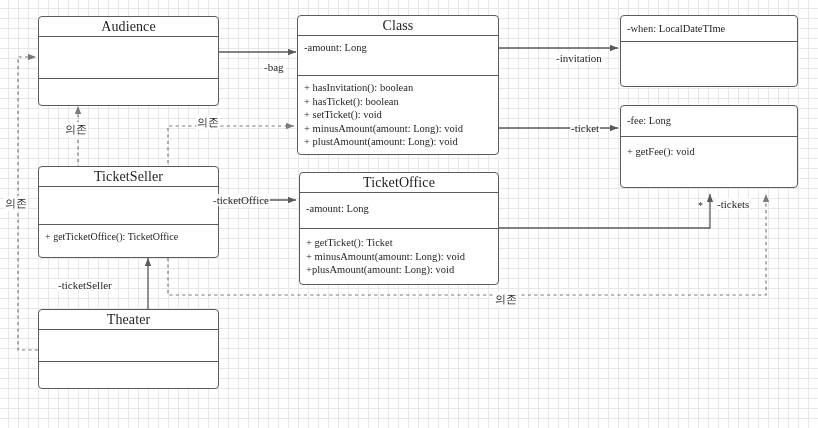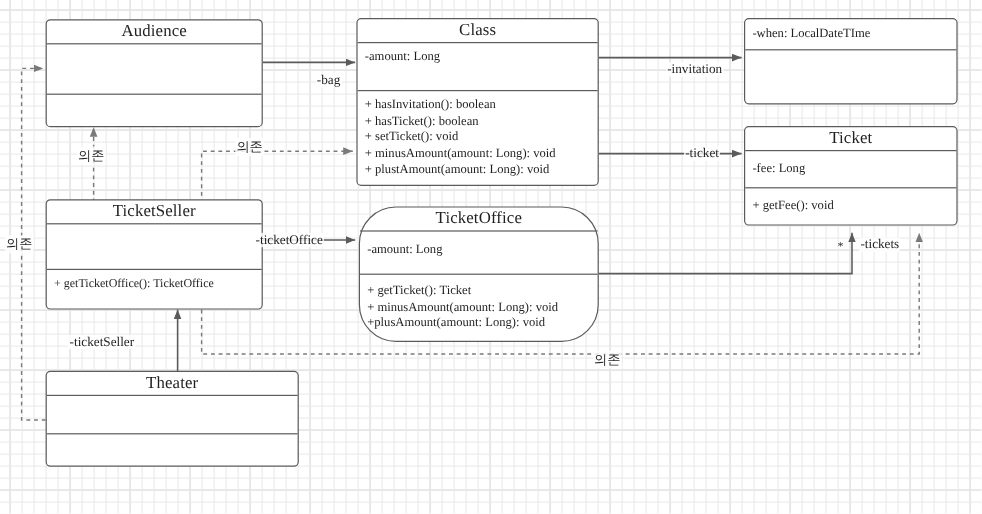--- a/index.html
+++ b/index.html
@@ -149,50 +149,49 @@
   </div>
 
   <div class="uml-class" style="left:620px; top:15px; width:178px; height:72px;">
     <div class="uml-attrs" style="height:26px;">
       <div class="uml-line" style="line-height:16px;">-when: LocalDateTIme</div>
     </div>
     <div class="uml-ops"></div>
   </div>
 
   <div class="uml-class" style="left:620px; top:105px; width:178px; height:83px;">
-    <div class="uml-title">Ticket</div>
     <div class="uml-attrs" style="height:31px;">
       <div class="uml-line" style="line-height:20px;">-fee: Long</div>
     </div>
     <div class="uml-ops">
       <div class="uml-line" style="line-height:20px;">+ getFee(): void</div>
     </div>
   </div>
 
   <div class="uml-class" style="left:38px; top:166px; width:181px; height:92px;">
     <div class="uml-title">TicketSeller</div>
     <div class="uml-attrs" style="height:38px;"></div>
     <div class="uml-ops">
       <div class="uml-line" style="font-size:10px;">+ getTicketOffice(): TicketOffice</div>
     </div>
   </div>
 
-  <div class="uml-class" style="left:299px; top:172px; width:200px; height:113px;border-radius:31px;">
+  <div class="uml-class" style="left:299px; top:172px; width:200px; height:113px;">
     <div class="uml-title">TicketOffice</div>
     <div class="uml-attrs" style="height:36px;">
       <div class="uml-line" style="line-height:22px;">-amount: Long</div>
     </div>
     <div class="uml-ops" style="padding-top:7px;">
       <div class="uml-line">+ getTicket(): Ticket</div>
       <div class="uml-line">+ minusAmount(amount: Long): void</div>
       <div class="uml-line">+plusAmount(amount: Long): void</div>
     </div>
   </div>
 
-  <div class="uml-class" style="left:38px; top:309px; width:211px; height:80px;">
+  <div class="uml-class" style="left:38px; top:309px; width:181px; height:80px;">
     <div class="uml-title">Theater</div>
     <div class="uml-attrs" style="height:32px;"></div>
   </div>
 
   <div class="edge-label" style="left:263px; top:61px;">-bag</div>
   <div class="edge-label" style="left:555px; top:52px;">-invitation</div>
   <div class="edge-label" style="left:570px; top:122px;">-ticket</div>
   <div class="edge-label" style="left:212px; top:194px;">-ticketOffice</div>
   <div class="edge-label" style="left:57px; top:279px;">-ticketSeller</div>
   <div class="edge-label" style="left:716px; top:198px;">-tickets</div>

